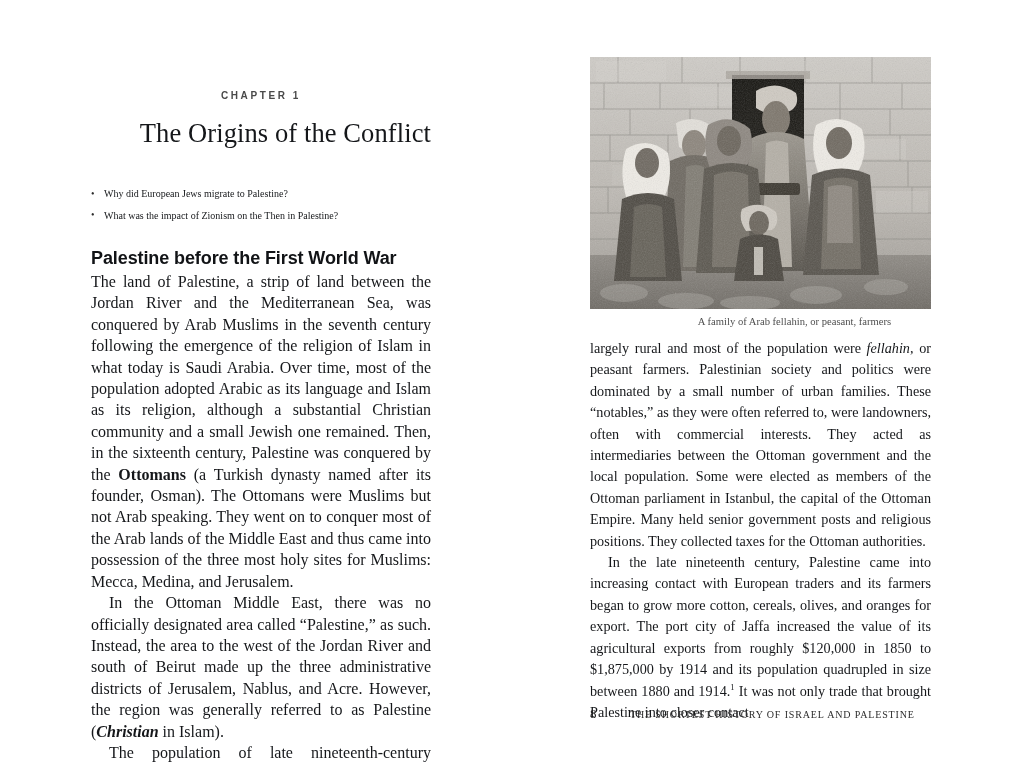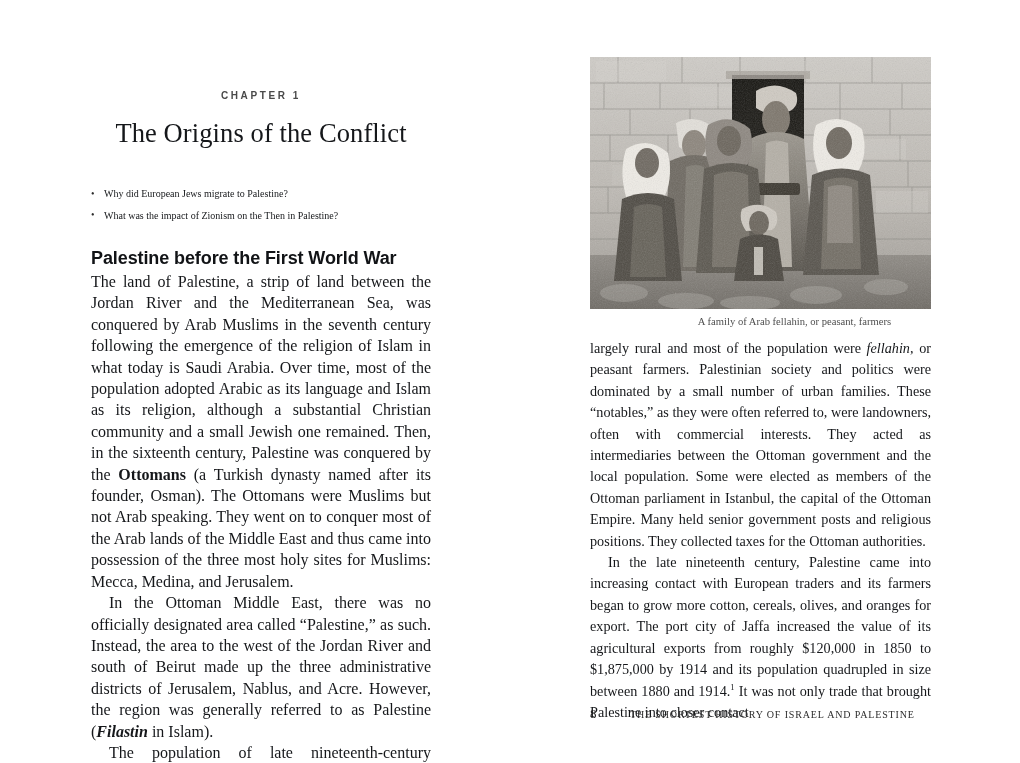--- a/index.html
+++ b/index.html
@@ -38,21 +38,21 @@
     color: #4a4a4a;
     text-align: center;
     margin: 0 0 17px 0;
     text-transform: uppercase;
   }
 
   .chapter-title {
     font-family: "Liberation Serif", serif;
     font-size: 26.5px;
     font-weight: normal;
-    text-align: center;
+    text-align: right;
     color: #15171a;
     margin: 0 0 34px 0;
     letter-spacing: 0.1px;
   }
 
   .question-list {
     list-style: none;
     margin: 0 0 22px 0;
     padding: 0;
   }
@@ -171,21 +171,21 @@
 
     <ul class="question-list">
       <li>Why did European Jews migrate to Palestine?</li>
       <li>What was the impact of Zionism on the Then in Palestine?</li>
     </ul>
 
     <h2 class="subhead">Palestine before the First World War</h2>
 
     <p class="body"><span>The land of Palestine, a strip of land between the Jordan River and the Mediterranean Sea, was conquered by Arab Muslims in the seventh century following the emergence of the religion of Islam in what today is Saudi Arabia. Over time, most of the population adopted Arabic as its language and Islam as its religion, although a substantial Christian community and a small Jewish one remained. Then, in the sixteenth century, Palestine was conquered by the </span><b>Ottomans</b><span> (a Turkish dynasty named after its founder, Osman). The Ottomans were Muslims but not Arab speaking. They went on to conquer most of the Arab lands of the Middle East and thus came into possession of the three most holy sites for Muslims: Mecca, Medina, and Jerusalem.</span></p>
 
-    <p class="body indent"><span>In the Ottoman Middle East, there was no officially designated area called “Palestine,” as such. Instead, the area to the west of the Jordan River and south of Beirut made up the three administrative districts of Jerusalem, Nablus, and Acre. However, the region was generally referred to as Palestine (</span><b><i>Filastin</i></b><span> in Islam).</span></p>
+    <p class="body indent"><span>In the Ottoman Middle East, there was no officially designated area called “Palestine,” as such. Instead, the area to the west of the Jordan River and south of Beirut made up the three administrative districts of Jerusalem, Nablus, and Acre. However, the region was generally referred to as Palestine (</span><b><i>Christian</i></b><span> in Islam).</span></p>
 
     <p class="body indent">The population of late nineteenth-century Palestine was 85 percent Muslim and about 10 percent Christian. It was</p>
   </div>
 
   <div class="col-right">
 
     <figure class="figure">
       <div class="photo">
         <svg width="341" height="252" viewBox="0 0 341 252" role="img" aria-label="historical photograph">
           <defs>

